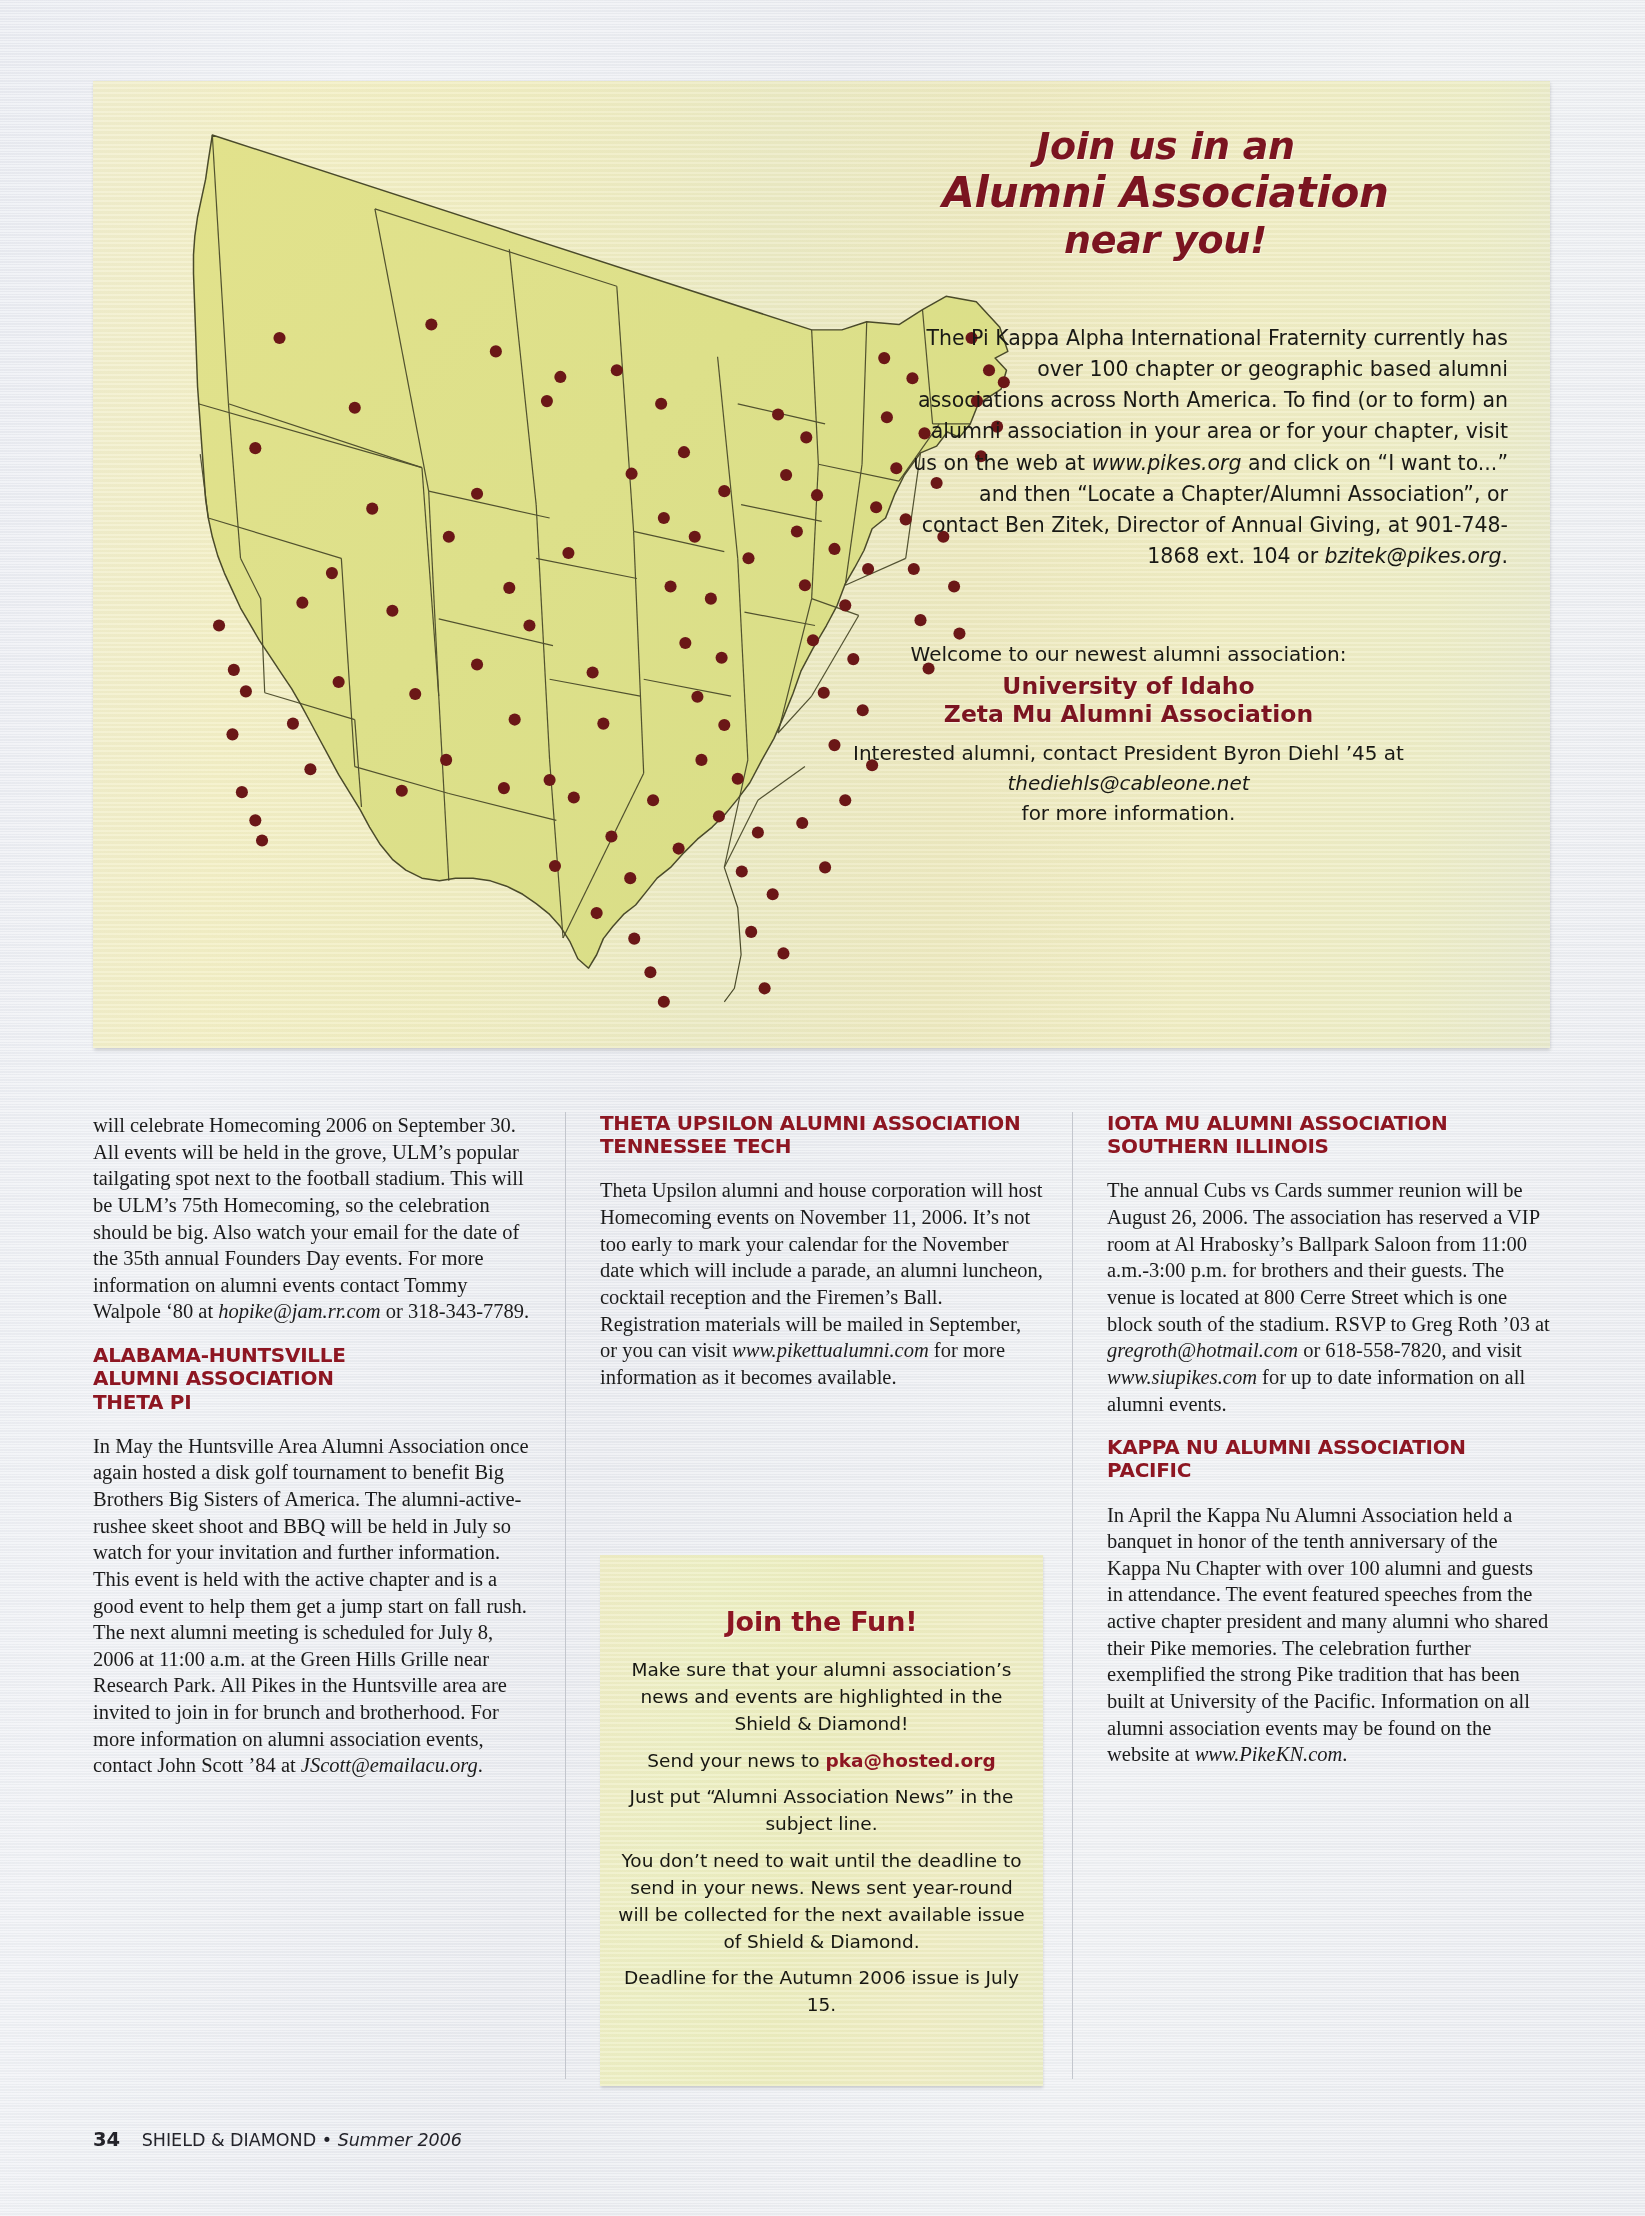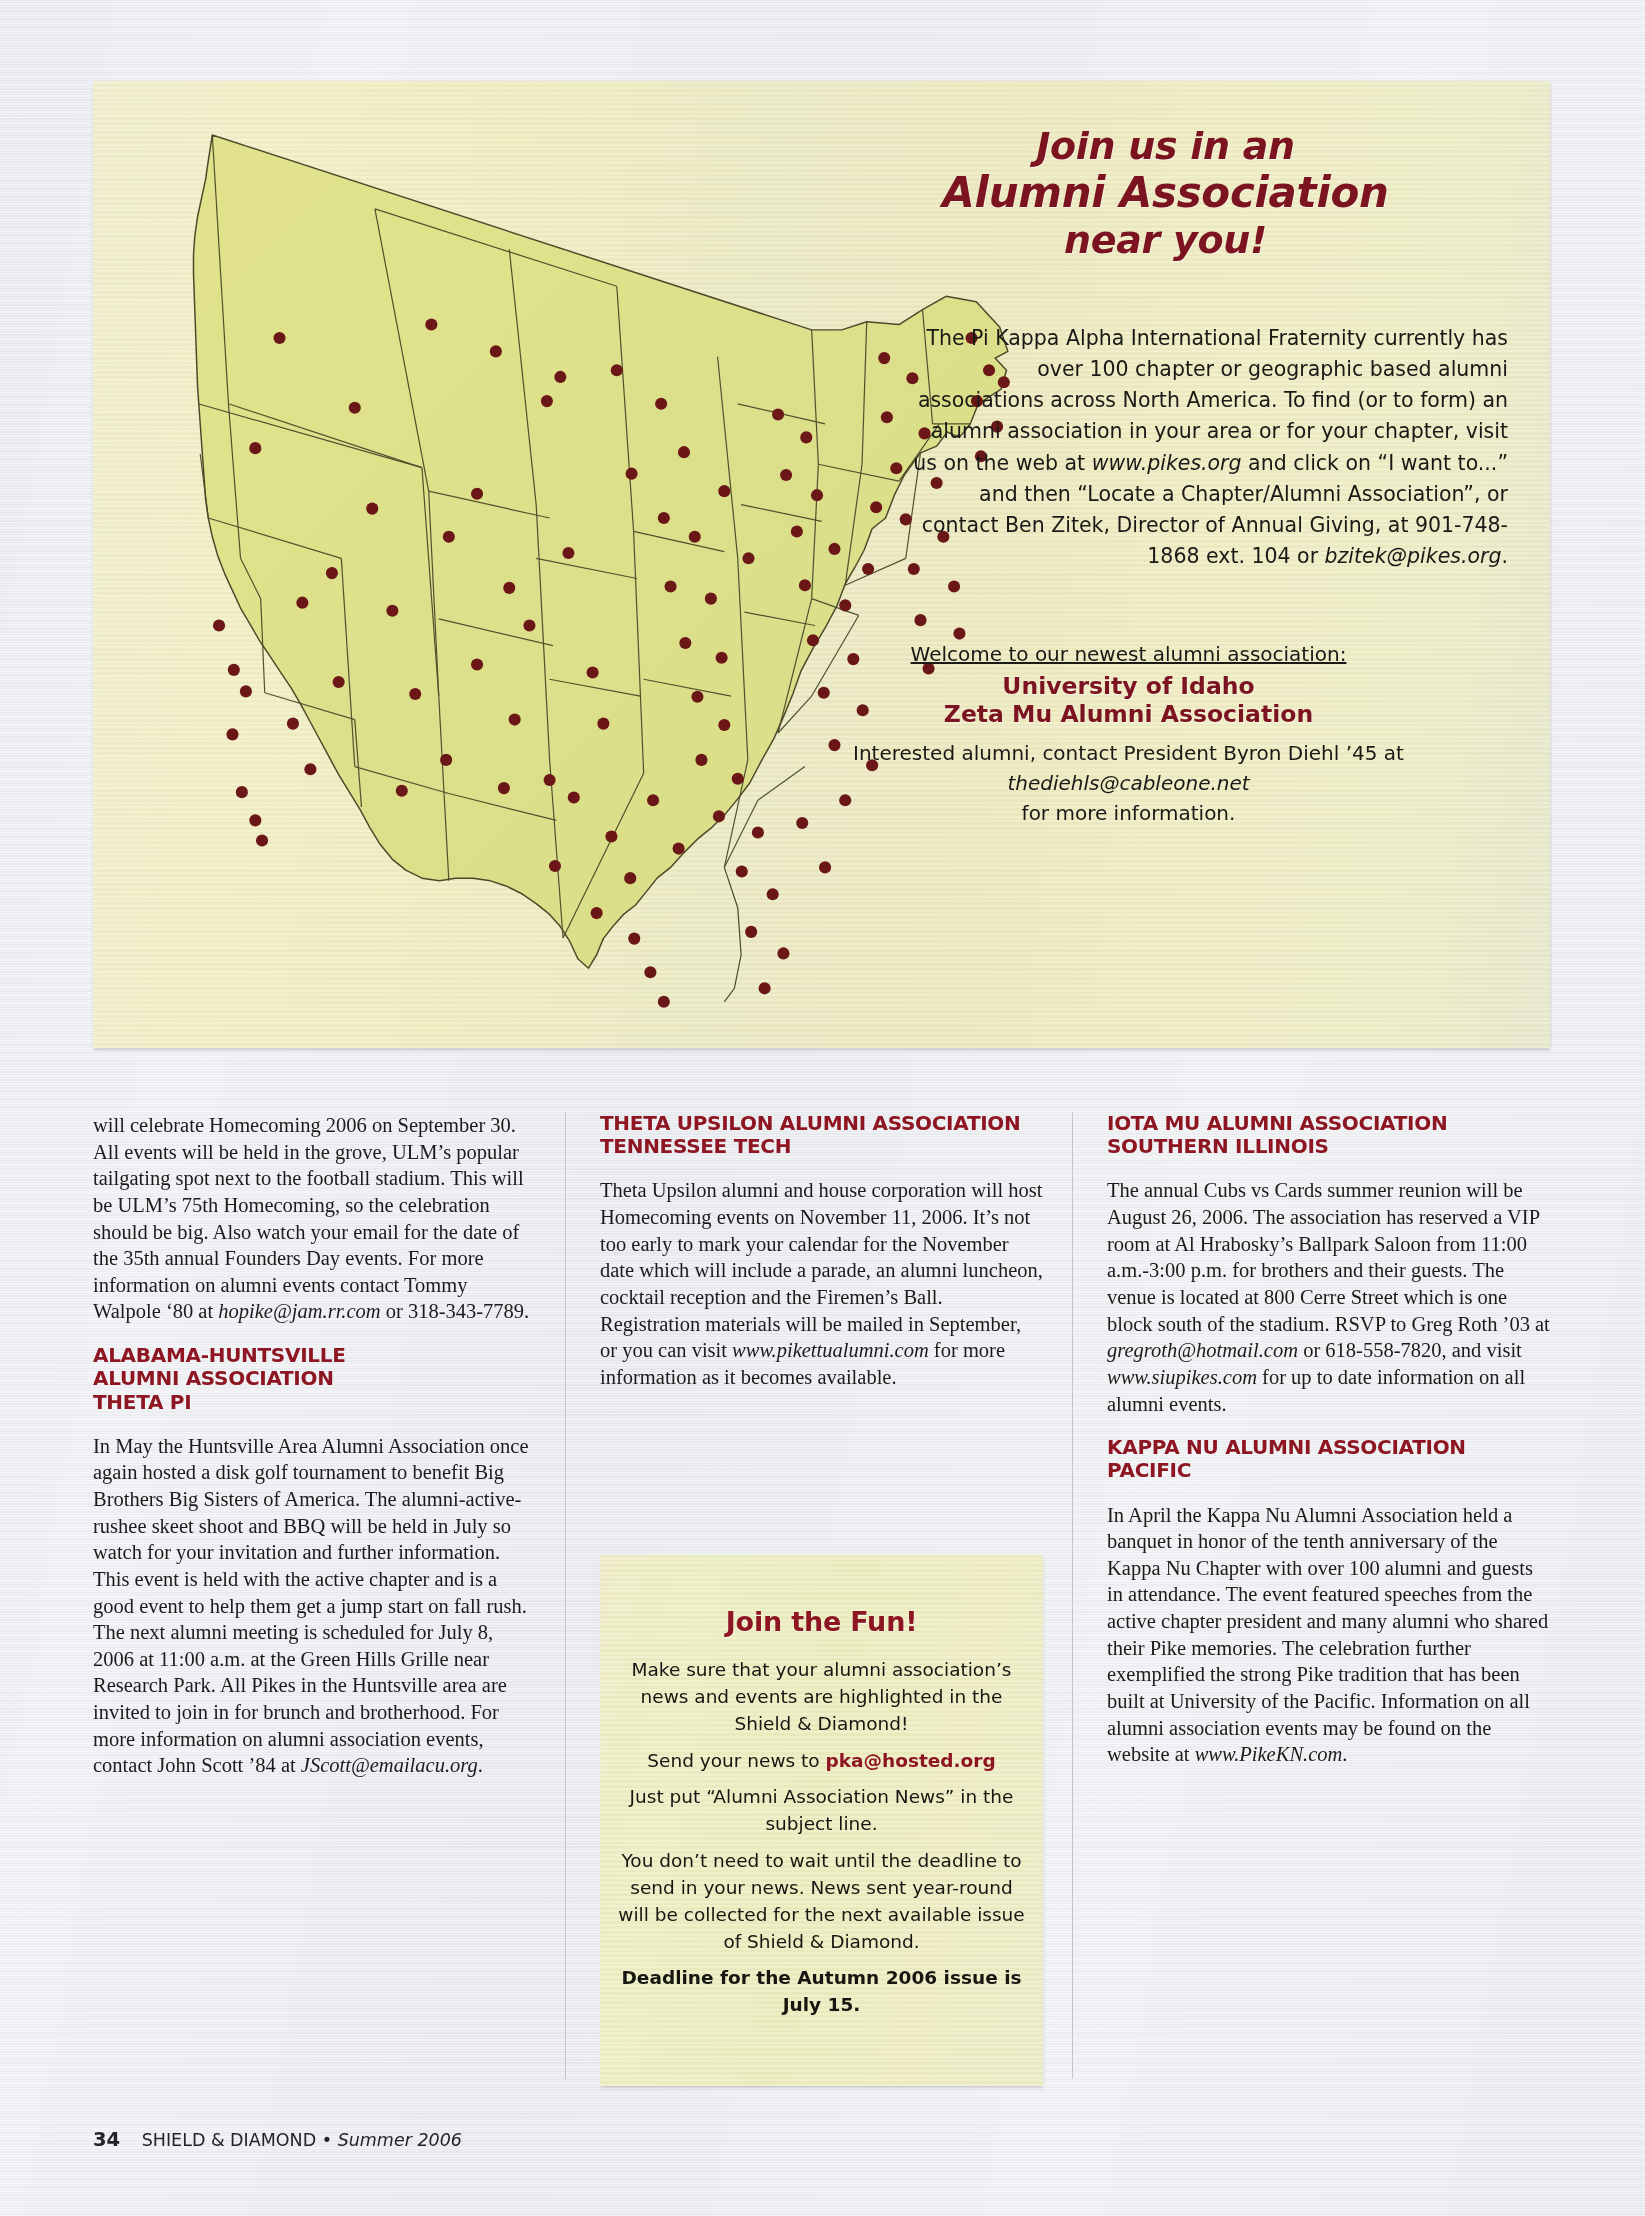--- a/index.html
+++ b/index.html
@@ -63,21 +63,21 @@
     font-size:20.5px;line-height:1.52;color:#191915;
   }
   .blurb i{font-style:italic;}
 
   .welcome{
     position:absolute;right:42px;top:558px;width:759px;
     text-align:center;z-index:4;
     font-family:"DejaVu Sans",sans-serif;
     font-size:20px;line-height:1.5;color:#191915;
   }
-  .welcome .wl-line{margin-bottom:2.7px;text-decoration:underline;}
+  .welcome .wl-line{margin-bottom:2.7px;}
   .welcome .zm{
     color:#7b1420;font-weight:bold;font-size:23.5px;line-height:1.22;
     text-shadow:0.7px 0.7px 0 rgba(255,255,255,.45);
   }
   .welcome .after{margin-top:9.4px;}
   .welcome .em{font-style:italic;}
 
   
   .cols{
     position:absolute;left:93px;top:1112px;width:1458px;height:994px;
@@ -131,21 +131,21 @@
     background:repeating-linear-gradient(0deg, rgba(255,255,255,.14) 0 2px, rgba(150,150,90,.05) 2px 4.7px);
     pointer-events:none;
   }
   .funbox .inner{position:relative;z-index:2;}
   .fun-title{
     color:#8d1622;font-weight:bold;font-size:27px;
     margin-bottom:15px;letter-spacing:-0.2px;
     text-shadow:0.7px 0.7px 0 rgba(255,255,255,.45);
   }
   .fun-mail{color:#8d1622;font-weight:bold;}
-  .fun-bold{font-weight:bold;}
+  .fun-bold{font-weight:normal;}
   .fun-p{margin:0 0 9.4px 0;}
 
   
   .footer{
     position:absolute;left:93px;top:2128px;
     font-family:"DejaVu Sans",sans-serif;
     font-size:17.5px;color:#23232a;
     z-index:7;
     display:flex;align-items:baseline;gap:21.5px;
   }

